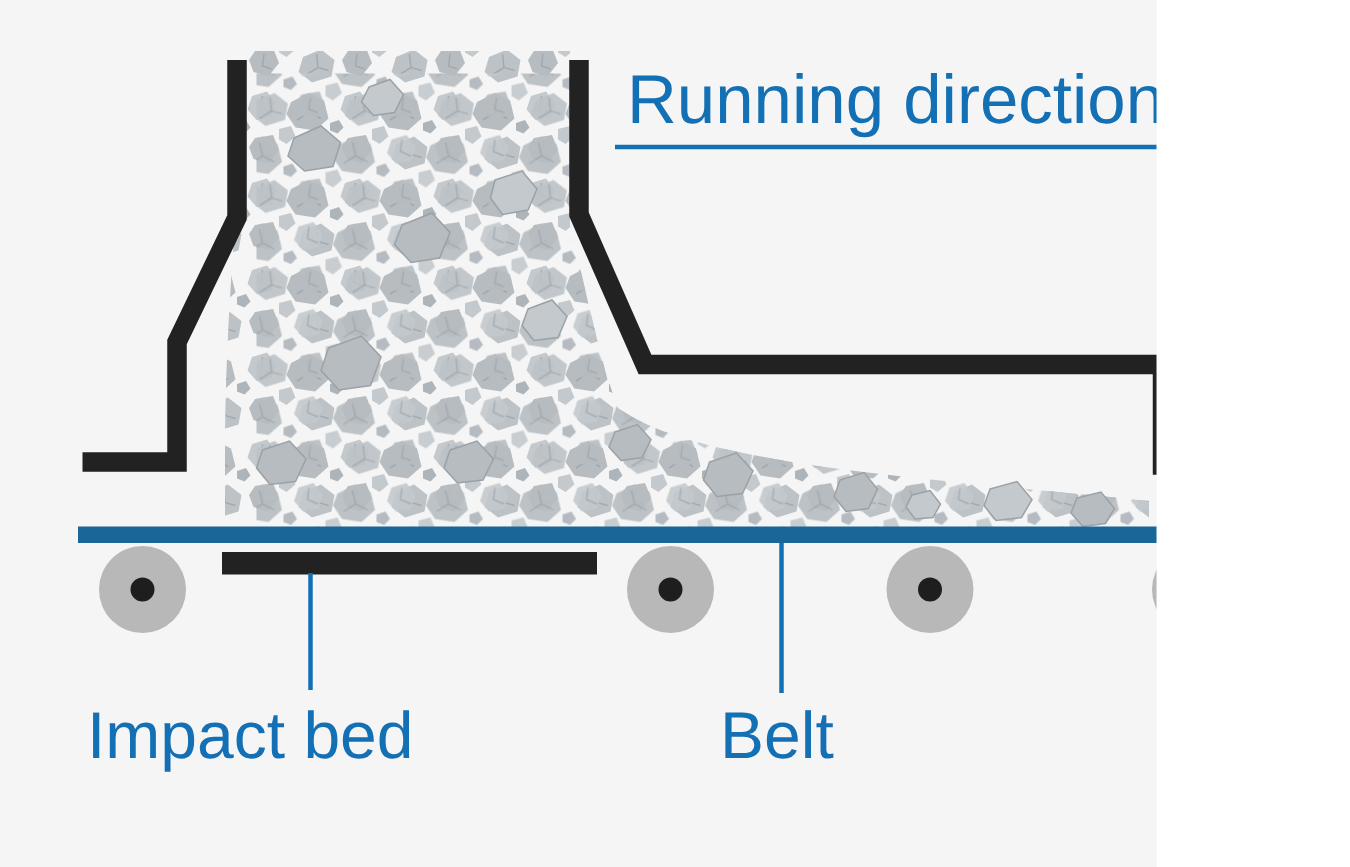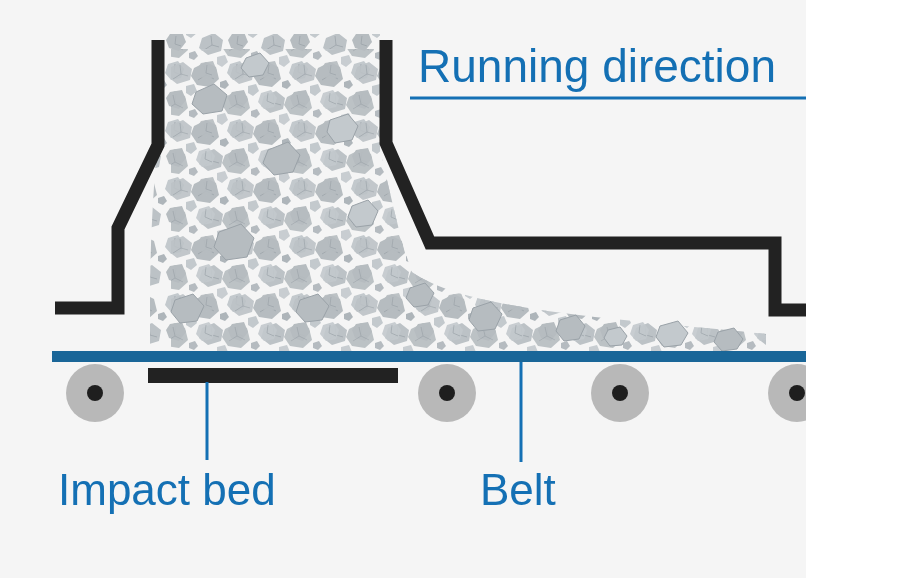--- a/index.html
+++ b/index.html
@@ -7,21 +7,20 @@
     padding: 0;
     background: #ffffff;
   }
   #stage {
     position: relative;
     width: 771px;
     height: 578px;
     background: #f5f5f5;
     overflow: hidden;
     font-family: "Liberation Sans", sans-serif;
-    padding-left: 35px;
   }
   #diagram {
     position: absolute;
     left: 0;
     top: 0;
     width: 900px;
     height: 578px;
   }
   .label-text {
     font-family: "Liberation Sans", sans-serif;

